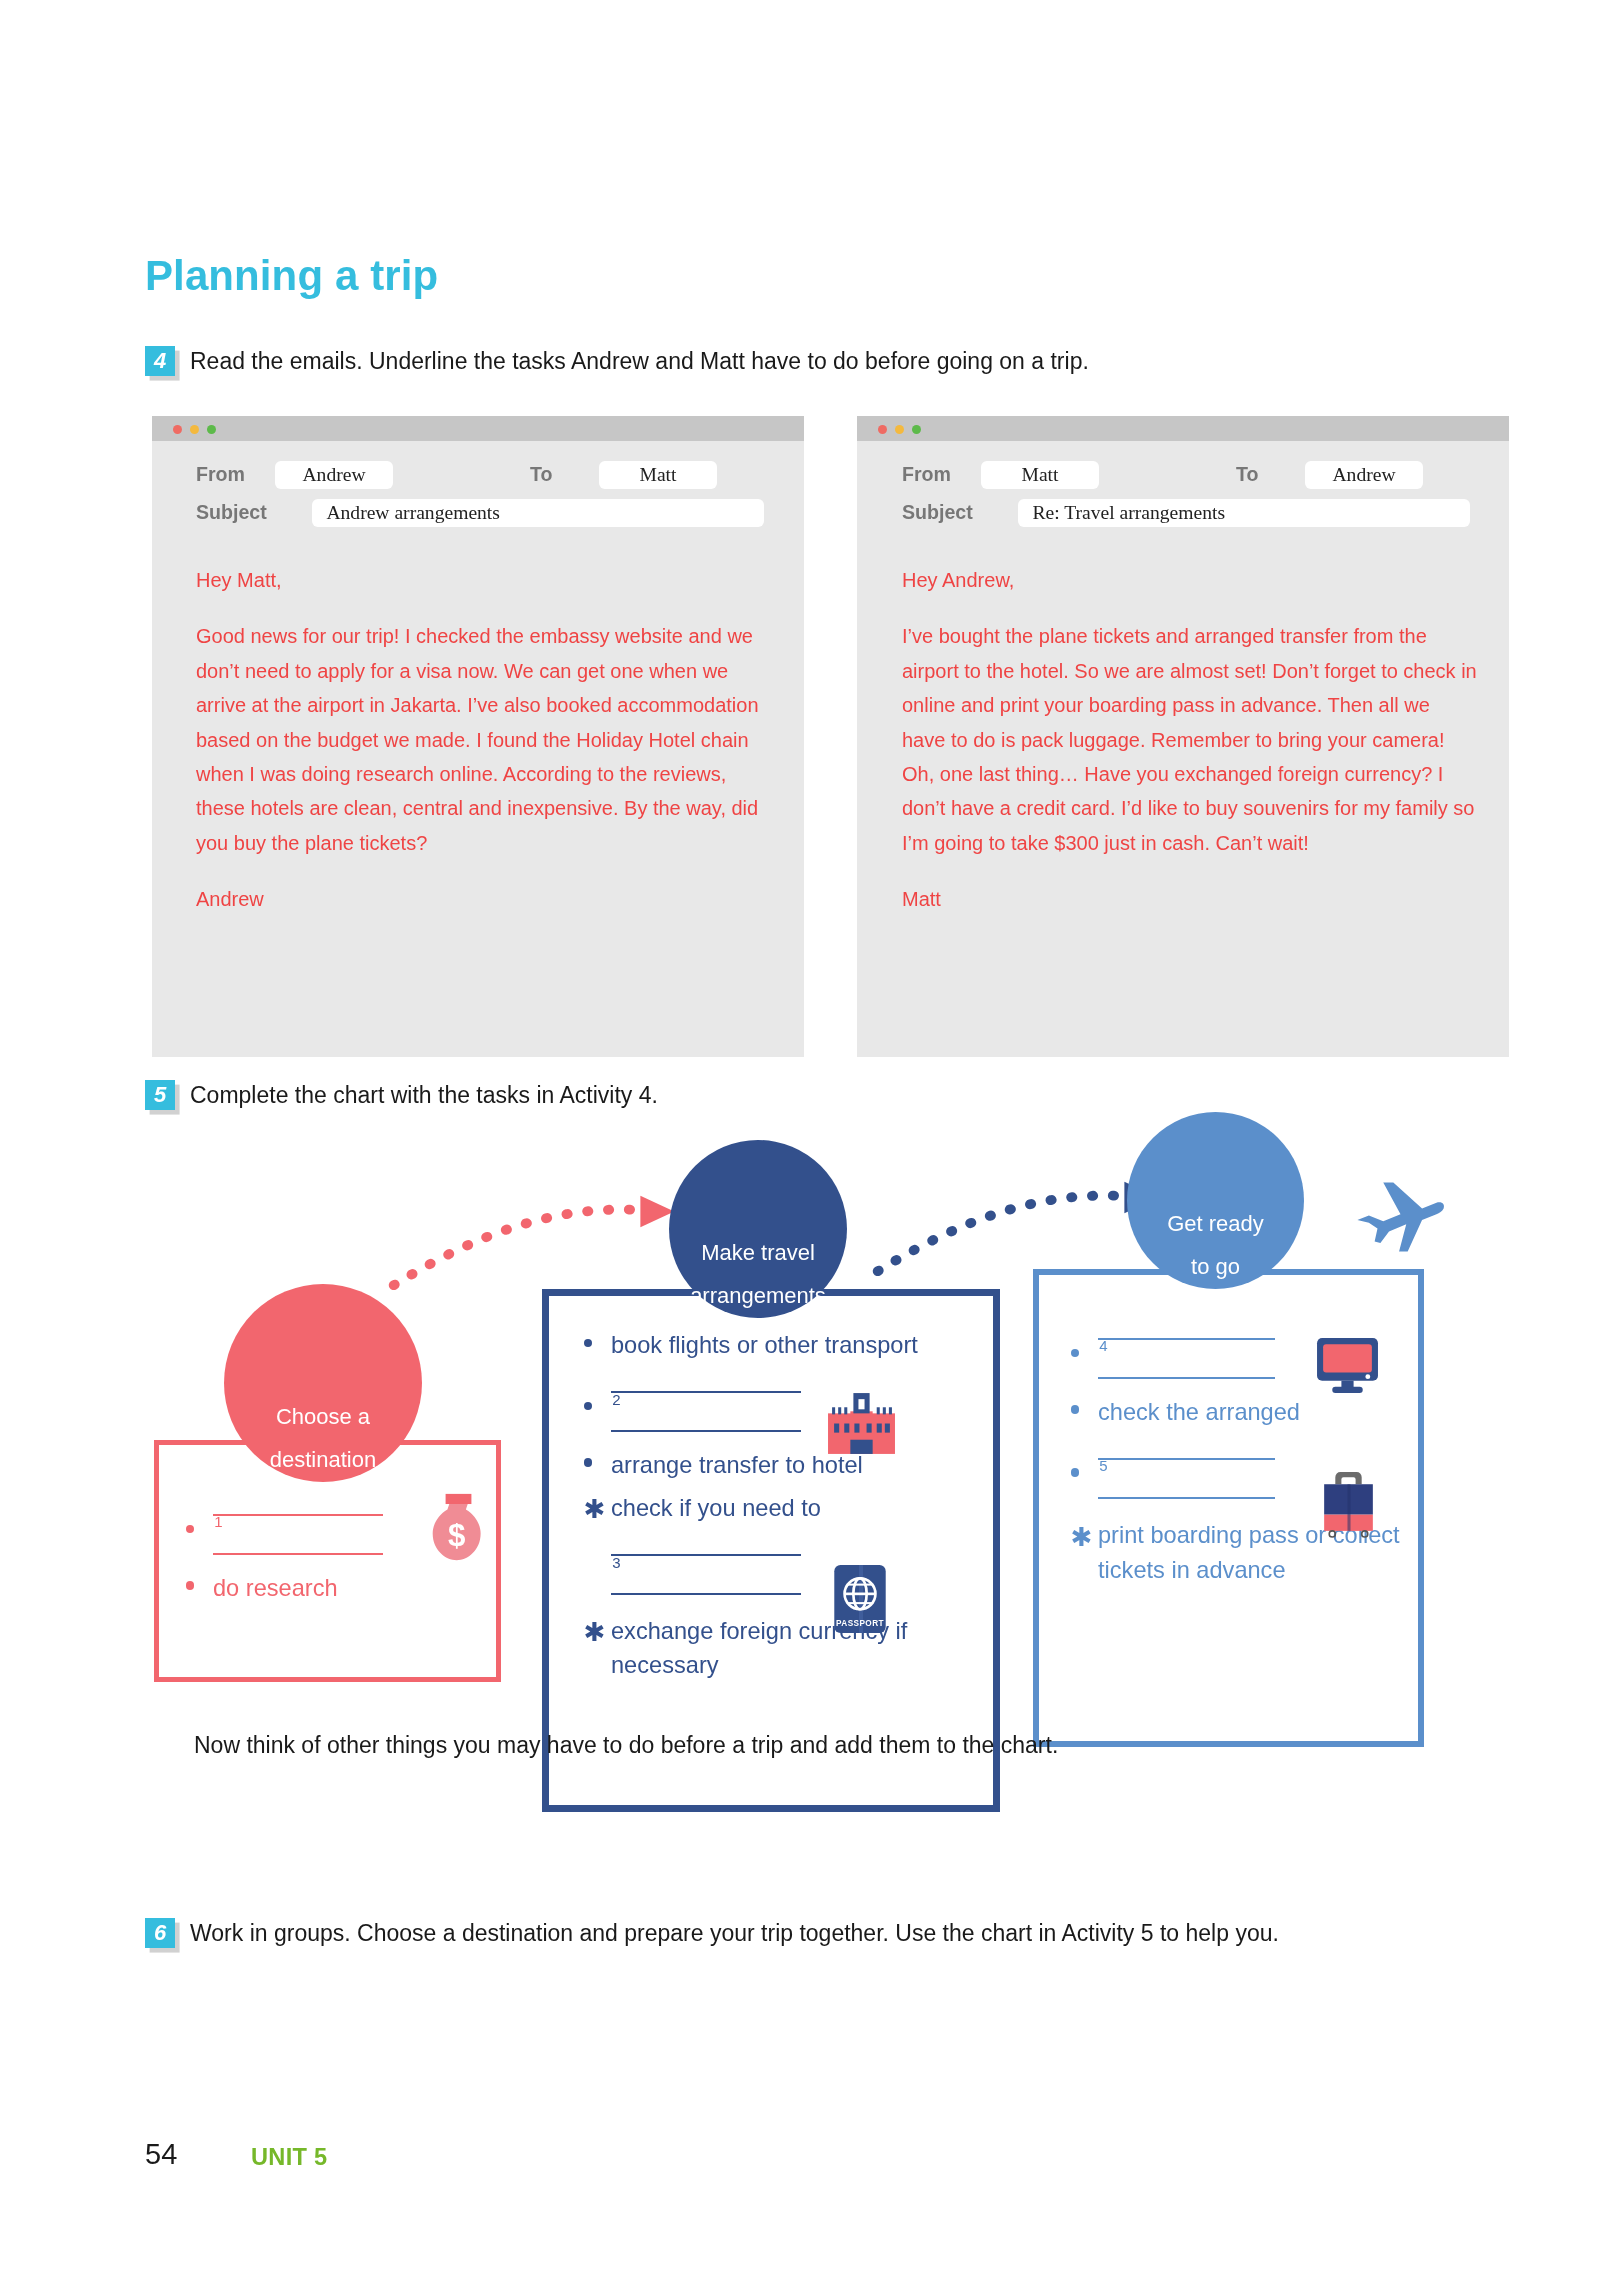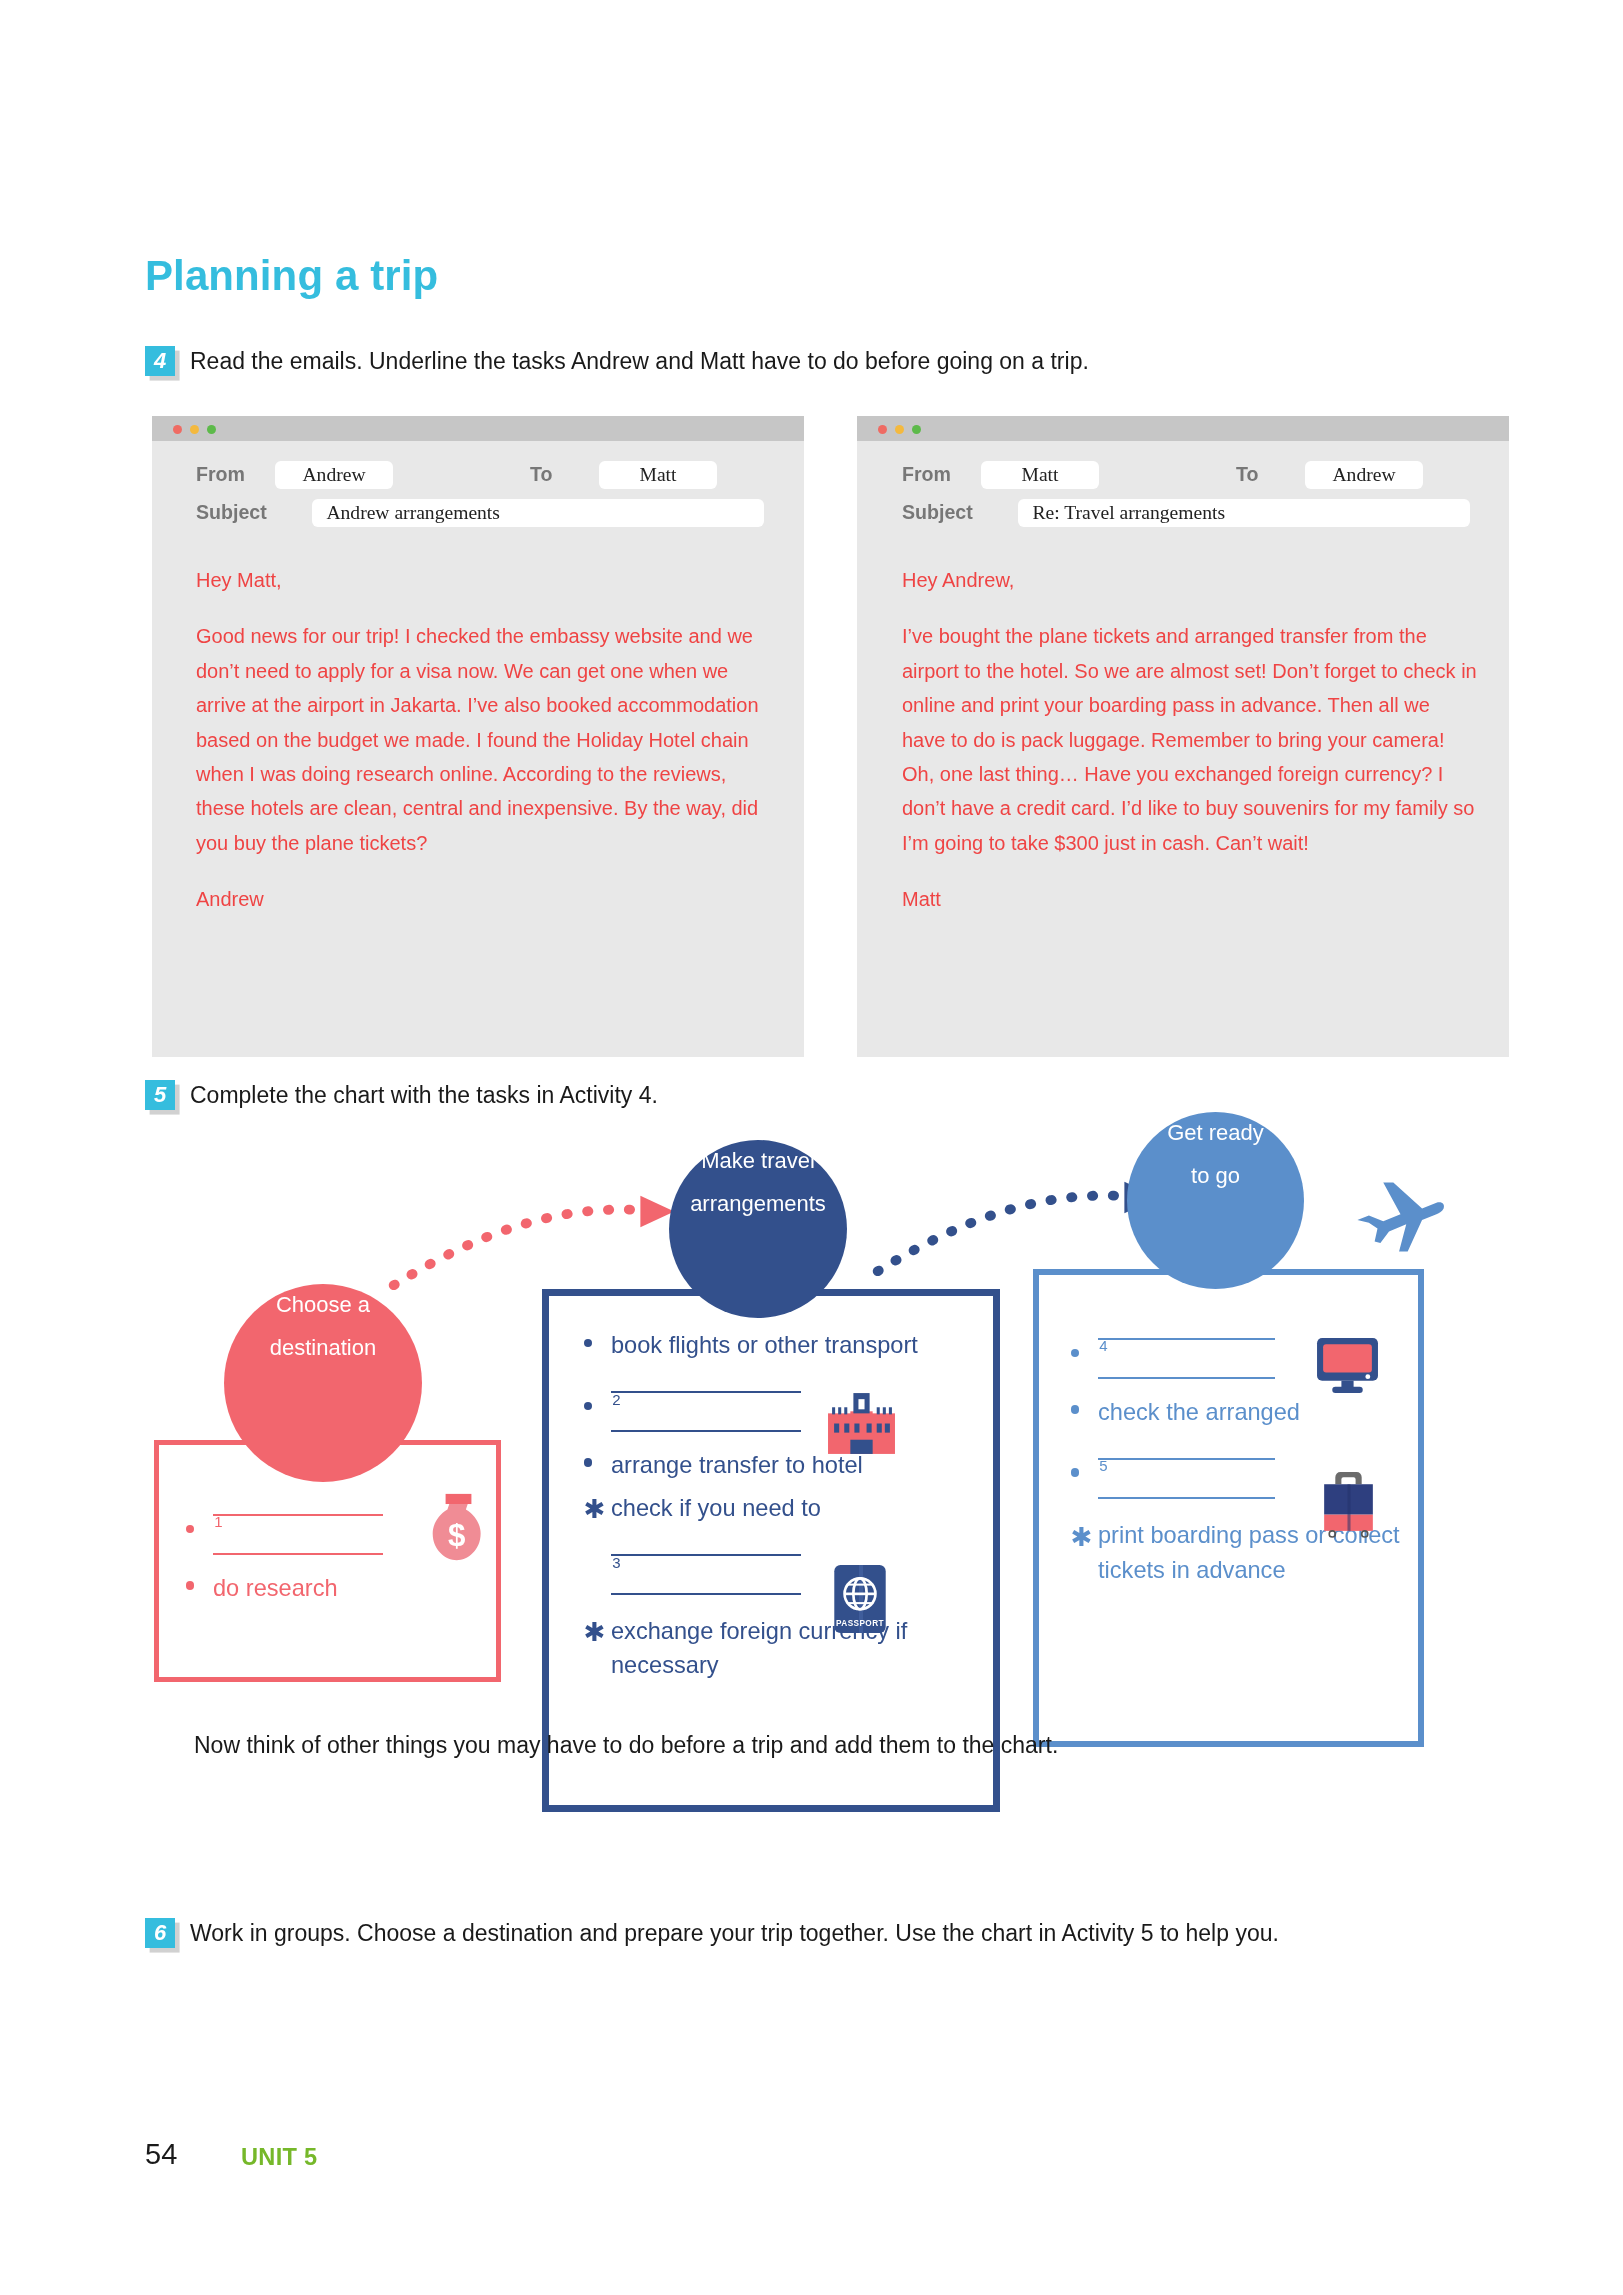--- a/index.html
+++ b/index.html
@@ -31,21 +31,21 @@
   .mbody p{margin:0 0 22px 0;}
   .mbody p:last-child{margin-bottom:0;}
 
   
   .box{position:absolute;background:#fff;box-sizing:border-box;}
   .box.red{border:5.9px solid #F2666E;}
   .box.navy{border:7.2px solid #33508C;}
   .box.blue{border:6.5px solid #5B8FCB;}
 
   .circ{position:absolute;border-radius:50%;display:flex;flex-direction:column;align-items:center;
-        justify-content:flex-start;color:#fff;text-align:center;line-height:1.95;}
+        justify-content:flex-end;color:#fff;text-align:center;line-height:1.95;}
   .circ.red{background:#F2666E;}
   .circ.navy{background:#33508C;}
   .circ.blue{background:#5B8FCB;}
 
   ul.items{position:absolute;margin:0;padding:0;list-style:none;}
   ul.items li{position:relative;padding-left:38px;margin-bottom:9.2px;font-size:23.6px;line-height:1.45;}
   ul.items li .mk{position:absolute;left:10.5px;top:0;}
   ul.items li .mk.bullet{top:10.5px;width:8.5px;height:8.5px;border-radius:50%;}
   ul.items li .mk.star{font-size:26px;line-height:1;top:5.2px;}
   .red-txt{color:#F2666E;}
@@ -55,21 +55,21 @@
   .navy-bg{background:#33508C;}
   .blue-bg{background:#5B8FCB;}
 
   .blank{position:relative;}
   .blank .sup{position:absolute;top:-2.6px;left:1.3px;font-size:15px;}
   .rule{display:block;height:0;border-bottom:2px solid currentColor;margin-top:29px;}
   .rule.r2{margin-top:37px;}
 
   .note{position:absolute;font-size:23px;color:#1a1a1a;}
   .pagenum{position:absolute;left:145px;top:2138px;font-size:29px;font-weight:normal;color:#1a1a1a;}
-  .unit{position:absolute;left:241px;top:2144px;font-size:23.6px;font-weight:bold;color:#76B82A;letter-spacing:0.3px;}
+  .unit{position:absolute;left:251px;top:2144px;font-size:23.6px;font-weight:bold;color:#76B82A;letter-spacing:0.3px;}
 
   svg.art{position:absolute;}
 </style>
 </head>
 <body>
 
 <div class="page">
 
   <div class="heading">Planning a trip</div>
 

